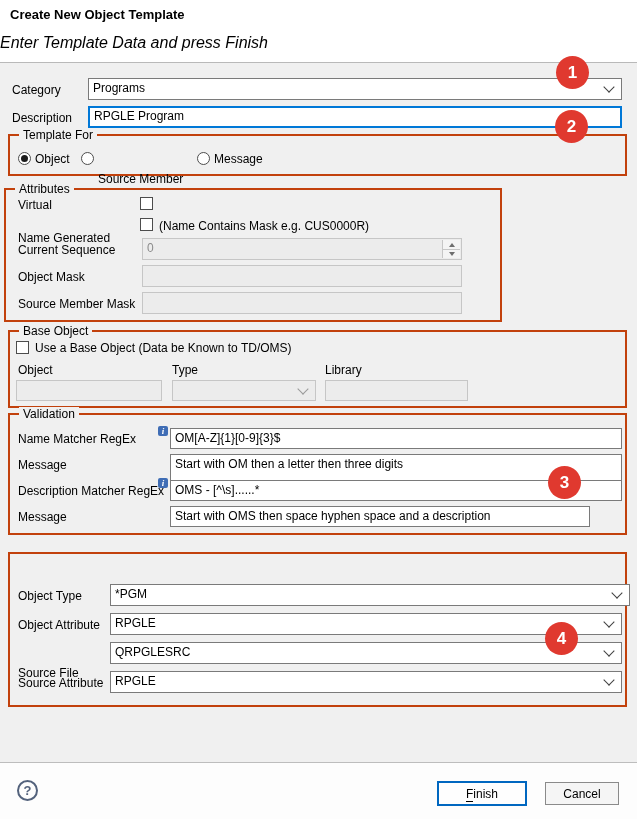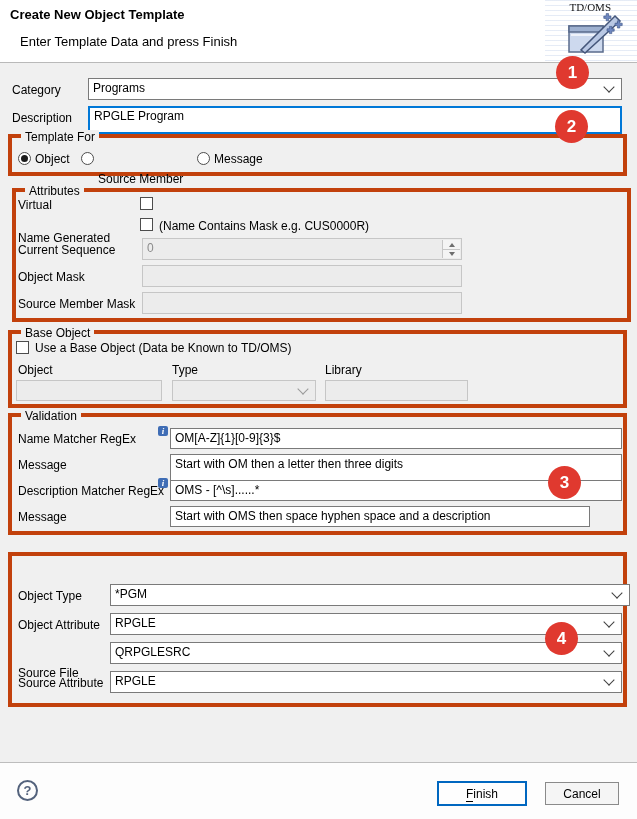--- a/index.html
+++ b/index.html
@@ -4,35 +4,35 @@
 <style>
   html,body{margin:0;padding:0;background:#555;}
   #window{
     position:relative;width:637px;height:819px;background:#f0f0f0;
     font-family:"Liberation Sans","DejaVu Sans",sans-serif;font-size:12px;color:#000;
     overflow:hidden;margin:0 auto;
   }
   
   #header{position:absolute;left:0;top:0;width:637px;height:62px;background:#ffffff;border-bottom:1px solid #b9b9b9;}
   #title{position:absolute;left:10px;top:7px;font-size:13px;font-weight:bold;}
-  #subtitle{position:absolute;left:20px;top:34px;font-size:13px;}
+  #subtitle{position:absolute;left:0;top:34px;font-size:16px;font-style:italic;}
   #logo{position:absolute;right:0;top:0;width:92px;height:61px;
     background:repeating-linear-gradient(180deg,rgba(170,190,225,0.30) 0 1px,rgba(255,255,255,0) 1px 5px);}
   #logo-text{position:absolute;right:26px;top:1px;font-family:"Liberation Serif","DejaVu Serif",serif;font-size:11px;color:#111;}
   #logo-svg{position:absolute;left:22px;top:12px;}
   
   .label{position:absolute;white-space:nowrap;line-height:14px;}
   .field{position:absolute;background:#fff;border:1px solid #7a7a7a;box-sizing:border-box;
     line-height:19px;padding:0 4px;white-space:nowrap;overflow:hidden;}
   .field.focused{border:2px solid #0078d7;line-height:17px;}
   .field.disabled{background:#ececec;border:1px solid #c6c6c6;color:#8c8c8c;}
   .chev{position:absolute;right:8px;top:50%;width:7px;height:7px;margin-top:-6px;
     border-right:1px solid #404040;border-bottom:1px solid #404040;transform:rotate(45deg);}
   .chev.gray{border-color:#9a9a9a;}
-  .groupbox{position:absolute;border:4px solid #c2410c;box-sizing:border-box;padding-left:28px;}
+  .groupbox{position:absolute;border:2px solid #c2410c;box-sizing:border-box;padding-left:28px;}
   .group-label{position:absolute;top:-8px;left:9px;background:#f0f0f0;padding:0 4px;line-height:15px;white-space:nowrap;}
   .checkbox{position:absolute;width:13px;height:13px;background:#fff;border:1px solid #4d4d4d;box-sizing:border-box;}
   .radio{position:absolute;width:13px;height:13px;border:1px solid #4d4d4d;border-radius:50%;background:#fff;box-sizing:border-box;}
   .radio .dot{display:none;}
   .radio.selected .dot{display:block;width:7px;height:7px;border-radius:50%;background:#1a1a1a;margin:2px 0 0 2px;}
   
   .spin{position:absolute;right:1px;top:1px;bottom:1px;width:17px;border-left:1px solid #c6c6c6;background:#f4f4f4;}
   .spin .up,.spin .dn{position:absolute;left:0;width:100%;height:50%;display:flex;align-items:center;justify-content:center;}
   .spin .up{top:0;border-bottom:1px solid #c6c6c6;}
   .spin .dn{bottom:0;}
@@ -57,60 +57,46 @@
   .mnemonic{border-bottom:1px solid #000;line-height:11px;}
 </style>
 </head>
 <body>
 
 <div id="window">
 
   <div id="header">
     <div id="title">Create New Object Template</div>
     <div id="subtitle">Enter Template Data and press Finish</div>
-    <div id="logo">
-      <div id="logo-text">TD/OMS</div>
-      <svg id="logo-svg" width="56" height="46" viewBox="0 0 56 46">
-        <rect x="2" y="14" width="34" height="26" fill="#cdd9ee" stroke="#5a6b8c" stroke-width="1.5"></rect>
-        <rect x="2" y="14" width="34" height="6" fill="#9db0d0" stroke="#5a6b8c" stroke-width="1.5"></rect>
-        <rect x="4" y="22" width="30" height="2" fill="#eef2fa"></rect>
-        <polygon points="48,4 53,9 18,41 14,38" fill="#b9c8e4" stroke="#44567a" stroke-width="1.5"></polygon>
-        <g fill="#6e87c0" stroke="#3f5788" stroke-width="0.8">
-          <path d="M39 2 h3 v3 h3 v3 h-3 v3 h-3 v-3 h-3 v-3 h3 z" transform="scale(0.8) translate(10,0)"></path>
-          <path d="M49 9 h3 v3 h3 v3 h-3 v3 h-3 v-3 h-3 v-3 h3 z" transform="scale(0.8) translate(14,2)"></path>
-          <path d="M41 14 h3 v3 h3 v3 h-3 v3 h-3 v-3 h-3 v-3 h3 z" transform="scale(0.8) translate(12,4)"></path>
-        </g>
-      </svg>
-    </div>
   </div>
 
   <div class="label" style="left:12px;top:83px;">Category</div>
   <div class="field" style="left:88px;top:78px;width:534px;height:22px;">
     <span>Programs</span>
     <span class="chev"></span>
   </div>
 
   <div class="label" style="left:12px;top:111px;">Description</div>
-  <div class="field focused" style="left:88px;top:106px;width:534px;height:28px;">
+  <div class="field focused" style="left:88px;top:106px;width:534px;height:22px;">
     <span>RPGLE Program</span>
   </div>
 
   <div class="groupbox" style="left:8px;top:134px;width:619px;height:42px;">
     <span class="group-label">Template For</span>
   </div>
   <span class="radio selected" style="left:18px;top:152px;">
       <span class="dot"></span>
     </span>
   <div class="label" style="left:35px;top:152px;">Object</div>
   <span class="radio" style="left:81px;top:152px;"></span>
   <div class="label" style="left:98px;top:152px;margin-top:20px;">Source Member</div>
   <span class="radio" style="left:197px;top:152px;"></span>
   <div class="label" style="left:214px;top:152px;">Message</div>
 
-  <div class="groupbox" style="left:12px;top:188px;width:619px;height:134px;">
+  <div class="groupbox" style="left:4px;top:188px;width:498px;height:134px;">
     <span class="group-label">Attributes</span>
   </div>
   <div class="label" style="left:18px;top:198px;">Virtual</div>
   <span class="checkbox" style="left:140px;top:197px;"></span>
 
   <div class="label" style="left:18px;top:219px;margin-top:12px;">Name Generated</div>
   <span class="checkbox" style="left:140px;top:218px;"></span>
   <div class="label" style="left:159px;top:219px;">(Name Contains Mask e.g. CUS0000R)</div>
 
   <div class="label" style="left:18px;top:243px;">Current Sequence</div>

